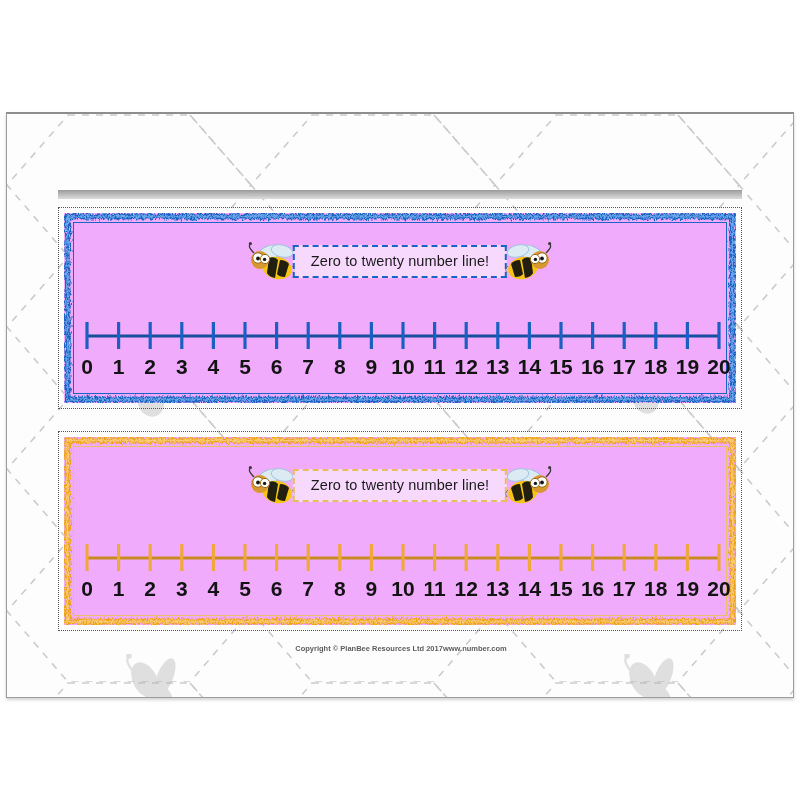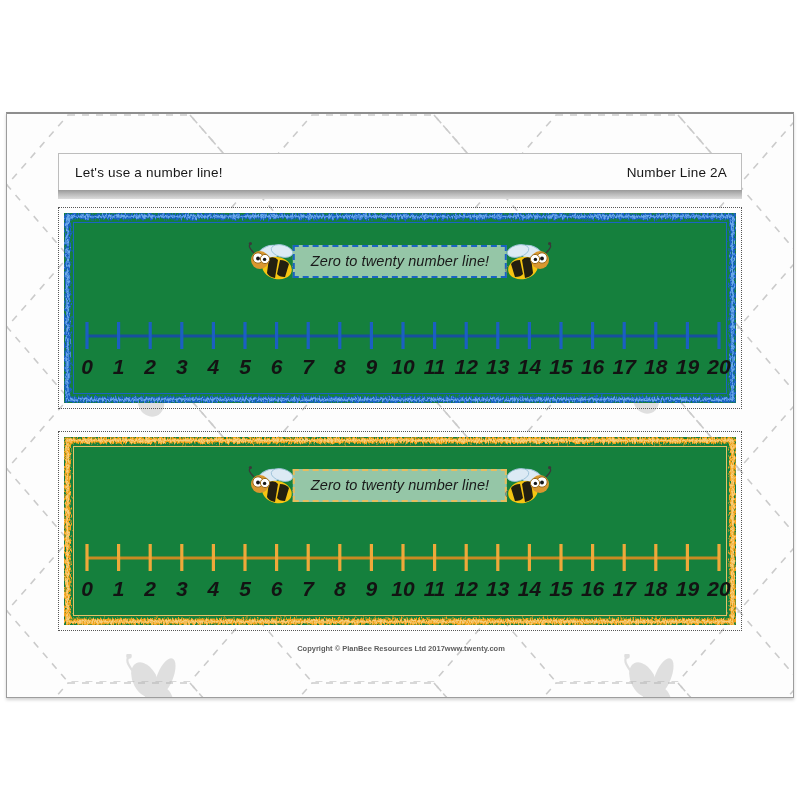--- a/index.html
+++ b/index.html
@@ -89,23 +89,22 @@
     left: 51px;
     border: 1px dotted #555;
   }
   .line-wrap.blue  { top: 93px;  width: 684px; height: 202px; }
   .line-wrap.orange{ top: 317px; width: 684px; height: 200px; }
 
   
   .card {
     position: absolute;
     inset: 5px;
-    background: #15803d;
+    background: #f0abfc;
     padding: 10px;
-    font-style: italic;
   }
   .card .rough {
     position: absolute;
     inset: 0;
     pointer-events: none;
   }
   .card .innerline {
     position: absolute;
     inset: 9px;
     pointer-events: none;
@@ -256,26 +255,20 @@
     <svg class="ghost-bee" style="left:608px; top:540px; width:70px; height:64px;" viewBox="0 0 70 64">
       <g fill="#b4b4b4">
         <ellipse cx="28" cy="26" rx="12" ry="19" transform="rotate(-28 28 26)"></ellipse>
         <ellipse cx="42" cy="47" rx="14" ry="16" transform="rotate(-20 42 47)"></ellipse>
         <ellipse cx="48" cy="23" rx="8" ry="20" transform="rotate(22 48 23)"></ellipse>
         <path d="M18 20 C10 10 8 5 13 2" stroke="#b4b4b4" stroke-width="2.2" fill="none"></path>
         <circle cx="12" cy="2" r="2.8"></circle>
       </g>
     </svg>
 
-    <div class="header-band">
-      <div class="header-inner">
-        <div class="header-title">Let's use a number line!</div>
-        <div class="header-ref">Number Line 2A</div>
-      </div>
-    </div>
     <div class="header-shadow"></div>
 
     <div class="line-wrap blue">
       <div class="card blue">
 
         <svg class="rough" width="100%" height="100%" viewBox="0 0 674 192" preserveAspectRatio="none">
           <defs>
             <filter id="ruffB" x="-12%" y="-25%" width="124%" height="150%">
               <feTurbulence type="fractalNoise" baseFrequency="0.62 0.22" numOctaves="4" seed="9" result="n"></feTurbulence>
               <feDisplacementMap in="SourceGraphic" in2="n" scale="7" xChannelSelector="R" yChannelSelector="G"></feDisplacementMap>
@@ -496,17 +489,17 @@
                 <span style="left: 610.4px;">19</span>
                 <span style="left: 642px;">20</span>
               </div>
           </div>
         </div>
       </div>
     </div>
 
     <div class="footer">
       <span>Copyright © PlanBee Resources Ltd 2017</span>
-      <span>www.twenty.com</span>
+      <span>www.number.com</span>
     </div>
 
   </div>
 </div>
 
 </body></html>

